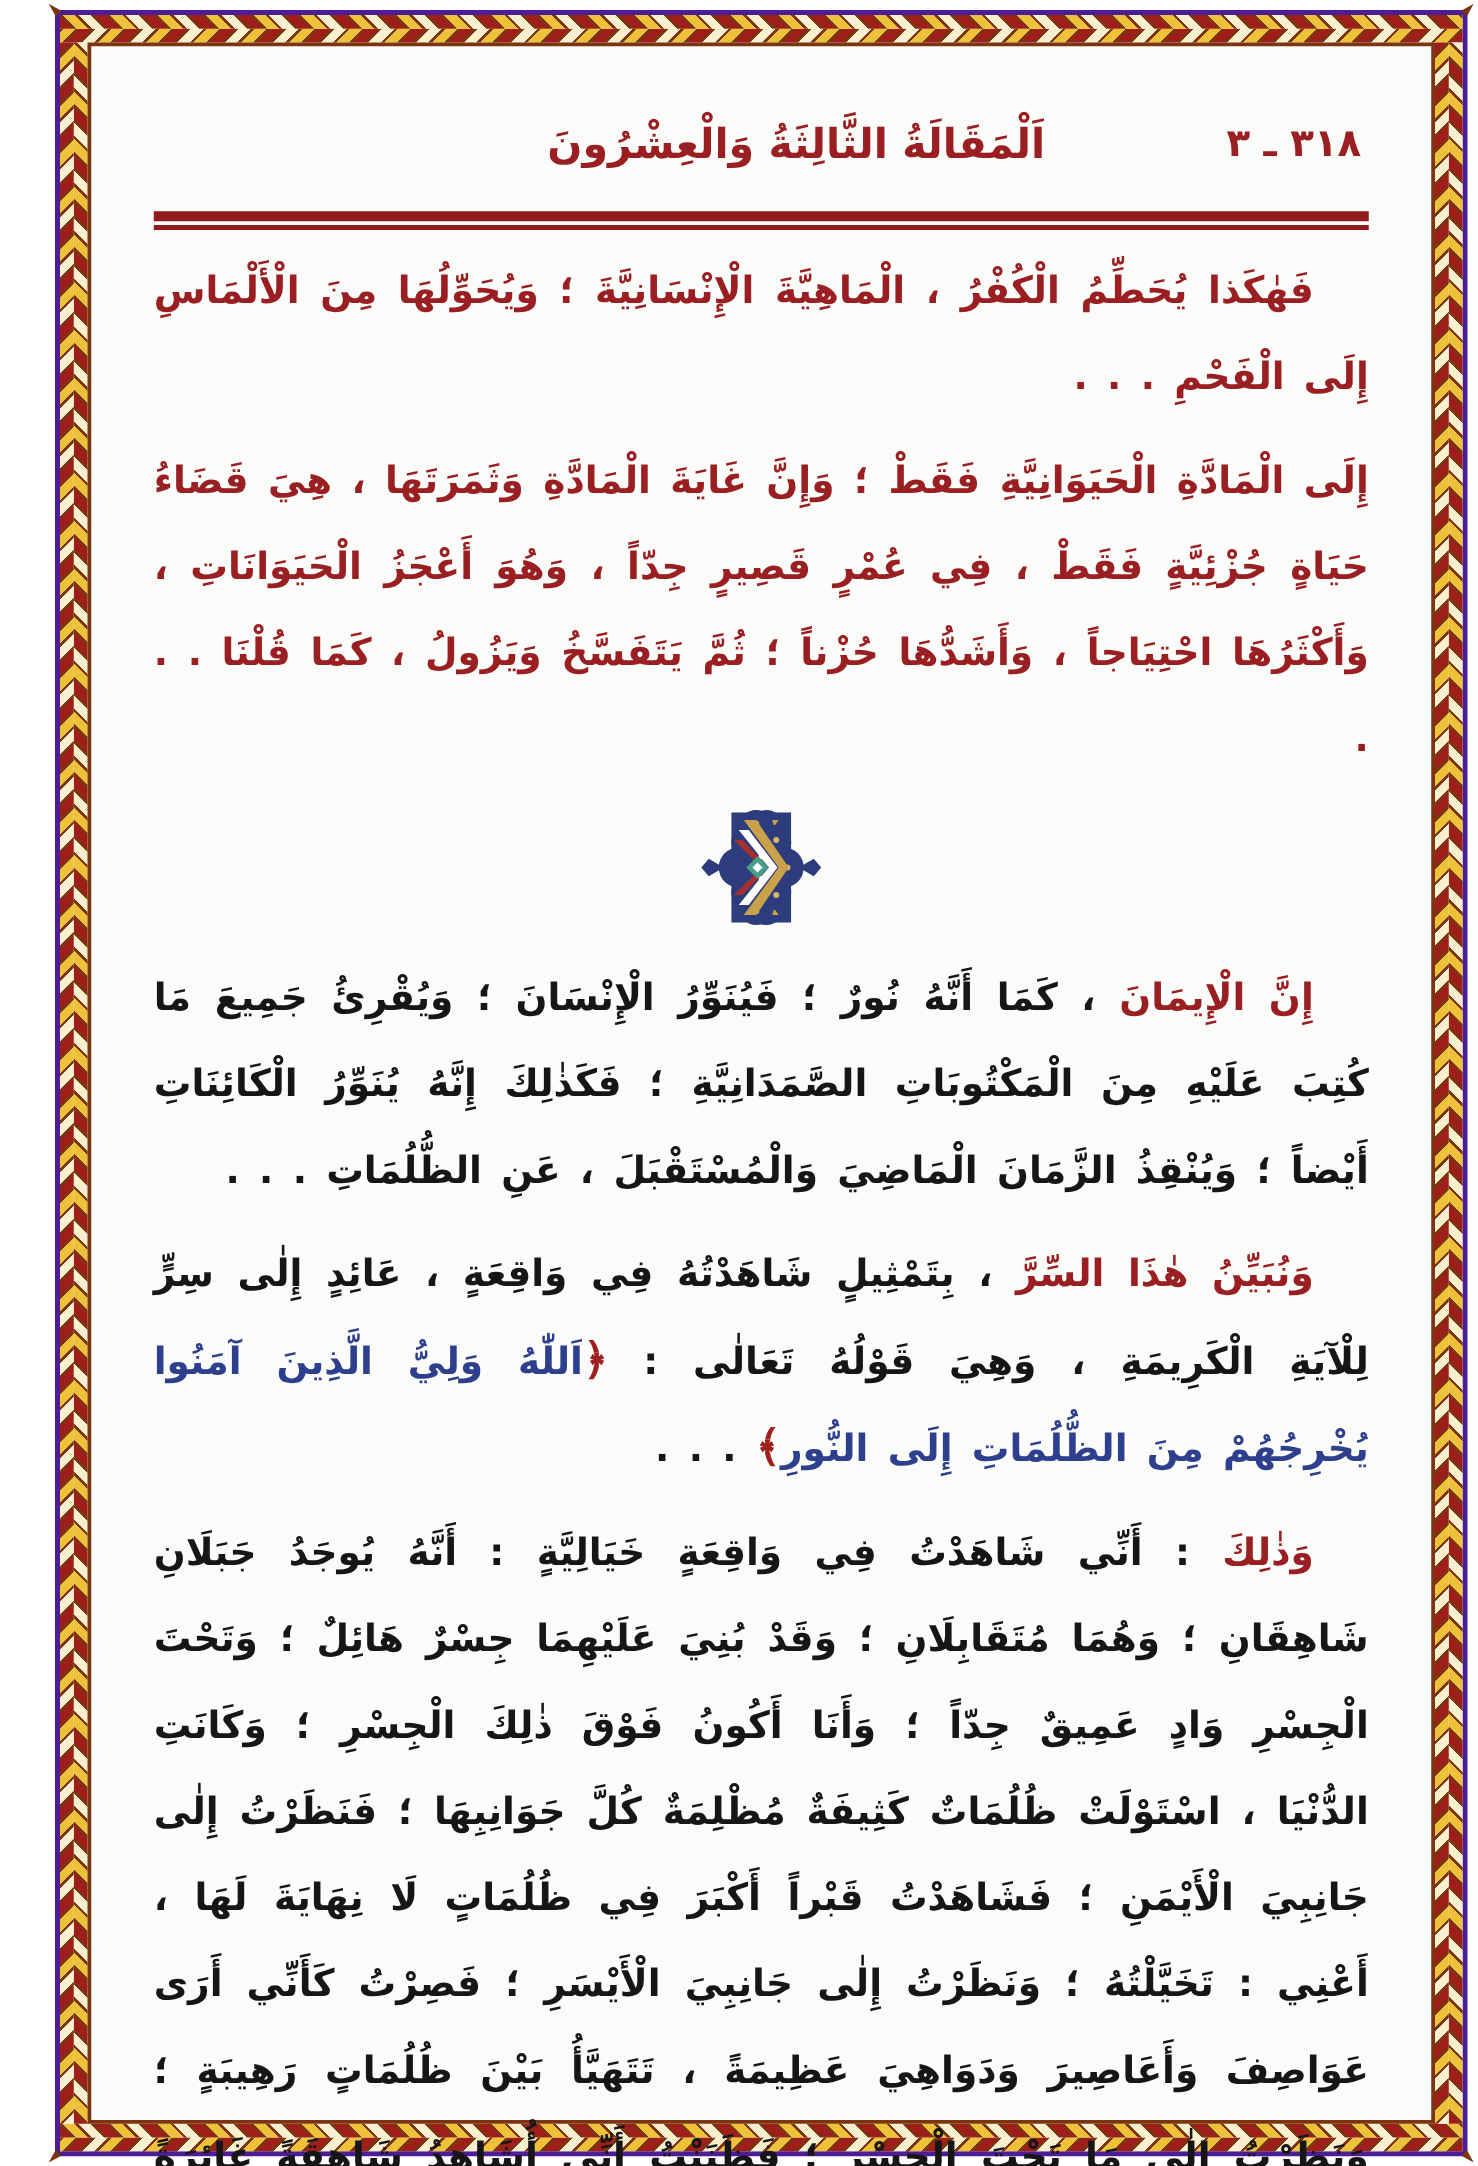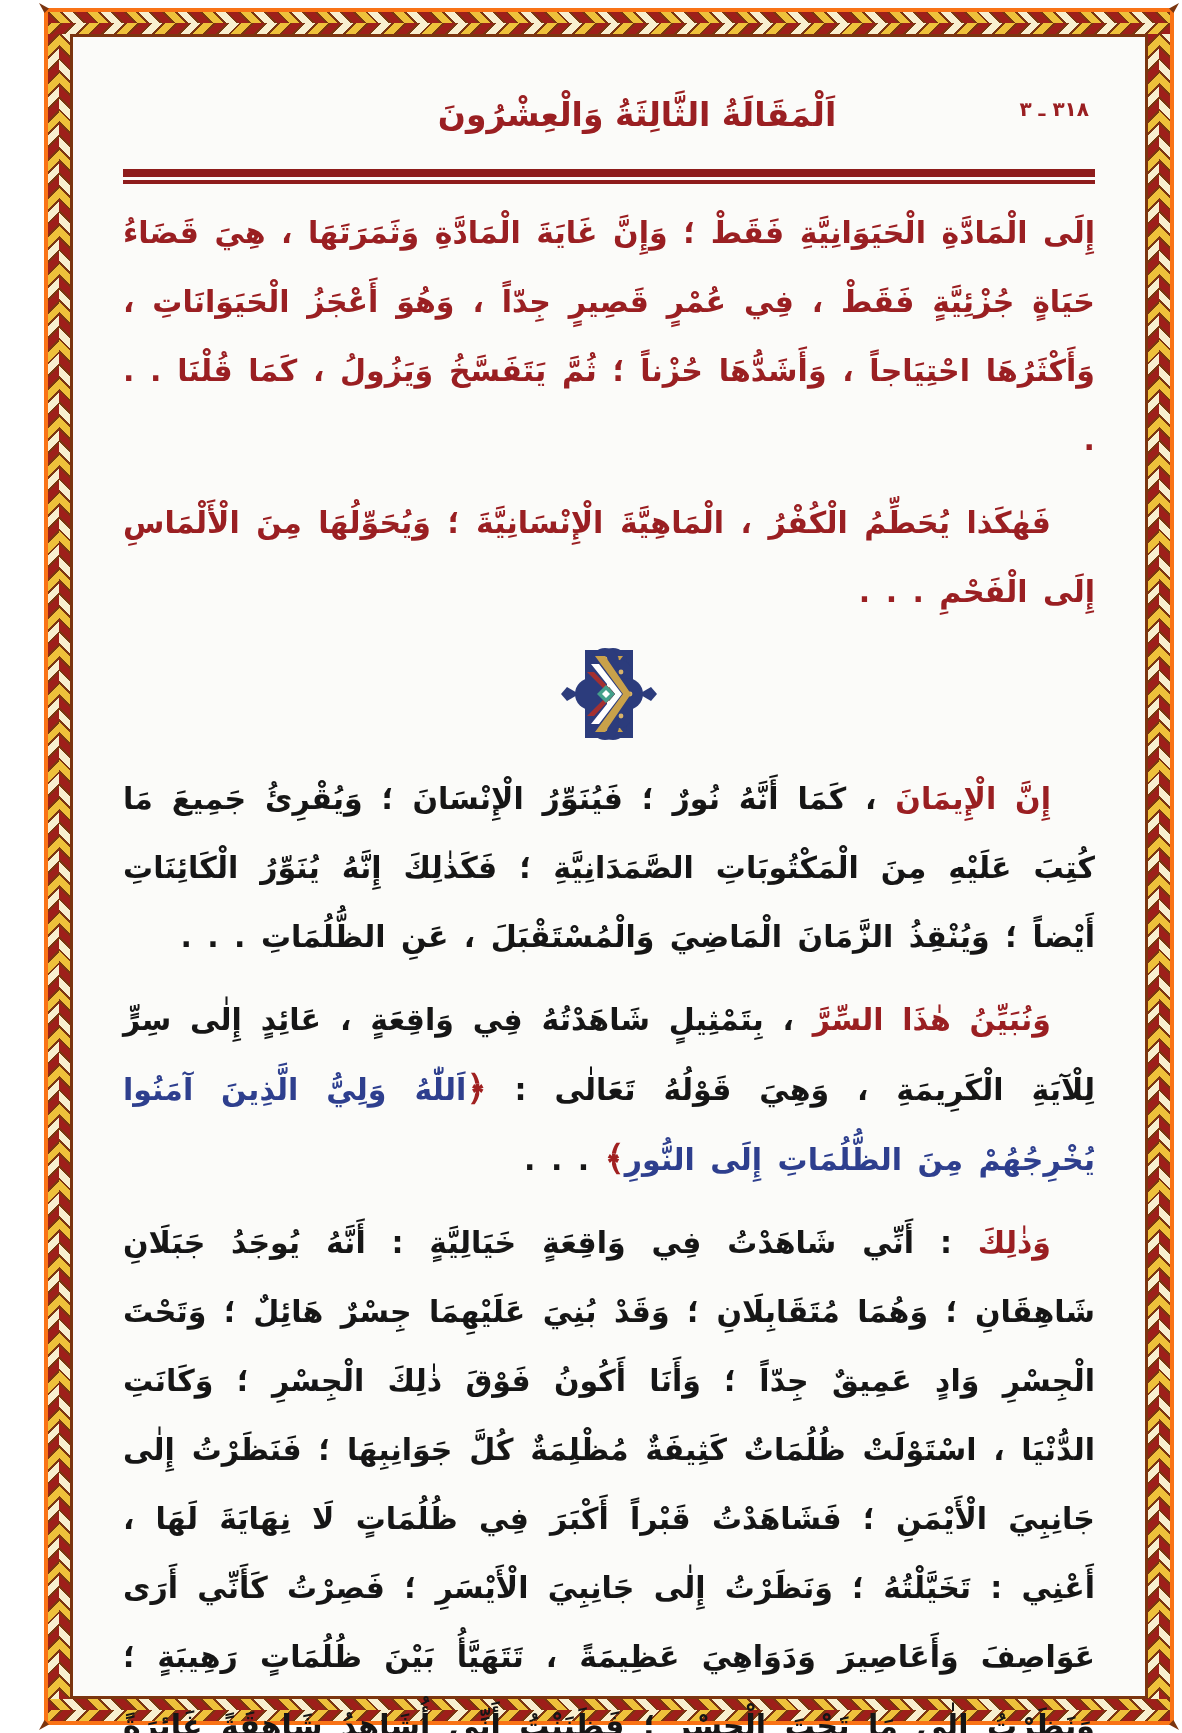--- a/index.html
+++ b/index.html
@@ -1,20 +1,20 @@
 <!DOCTYPE html>
 <html lang="ar"><head>
 <meta charset="utf-8">
 <style>
   html,body{margin:0;padding:0;background:#ffffff;}
   body{width:1182px;height:1733px;position:relative;overflow:hidden;
        font-family:"DejaVu Sans",sans-serif;}
 
   
-  .frame{position:absolute;inset:8px;border:4px solid #f97316;background:#fbfbf9;margin-left:36px;}
+  .frame{position:absolute;inset:8px;border:4px solid #4c1d95;background:#fbfbf9;margin-left:36px;}
   .corner-finial{position:absolute;width:10px;height:10px;background:#7b3510;}
   .finial-tl{top:-9px;left:-9px;clip-path:polygon(0 0,100% 55%,55% 100%);}
   .finial-tr{top:-9px;right:-9px;clip-path:polygon(100% 0,45% 100%,0 55%);}
   .finial-bl{bottom:-9px;left:-9px;clip-path:polygon(0 100%,55% 0,100% 45%);}
   .finial-br{bottom:-9px;right:-9px;clip-path:polygon(100% 100%,0 45%,45% 0);}
 
   .strip{position:absolute;background-repeat:repeat;}
   .chain-h{
     background-image:
       repeating-linear-gradient(45deg,  #9e1f1a 0 7px,#7b3510 7px 9px,#eec13b 9px 16px,#7b3510 16px 18px,#f8efcf 18px 25px,#7b3510 25px 27px),
@@ -32,21 +32,21 @@
   .strip-left{left:0;top:22px;bottom:22px;width:22px;}
   .strip-right{right:0;top:22px;bottom:22px;width:22px;}
   .inner-line{position:absolute;inset:22px;border:3px solid #7b3510;pointer-events:none;}
 
   
   .content{position:absolute;inset:37px;direction:rtl;padding:46px 38px 0 38px;box-sizing:border-box;}
 
   .header{position:relative;height:62px;}
   .page-title{position:absolute;left:0;right:0;top:0;text-align:center;padding-left:56px;
       color:#9a1f22;font-size:33px;font-weight:bold;}
-  .page-number{position:absolute;right:6px;top:2px;color:#9a1f22;font-size:20px;font-weight:bold;}
+  .page-number{position:absolute;right:6px;top:2px;color:#9a1f22;font-size:31px;font-weight:bold;}
 
   .double-rule{margin-top:12px;border-top:8px solid #8e1c1c;border-bottom:4px solid #8e1c1c;height:3px;}
 
   .body-text{margin-top:14px;font-size:30px;font-weight:bold;line-height:69px;
       text-align:justify;word-spacing:5px;color:#161616;}
   .para{margin:0 0 14px 0;}
   .para.indent{text-indent:44px;}
   .seg-red{color:#9a1f22;}
   .seg-black{color:#161616;}
   .seg-blue{color:#2e3f8e;}
@@ -80,22 +80,22 @@
   <div class="content">
 
     <div class="header">
       <div class="page-title">اَلْمَقَالَةُ الثَّالِثَةُ وَالْعِشْرُونَ</div>
       <div class="page-number">٣١٨ ـ ٣</div>
     </div>
 
     <div class="double-rule"></div>
 
     <div class="body-text">
+        <p class="para indent"><span class="seg-red">فَهٰكَذا يُحَطِّمُ الْكُفْرُ ، الْمَاهِيَّةَ الْإِنْسَانِيَّةَ ؛ وَيُحَوِّلُهَا مِنَ الْأَلْمَاسِ إِلَى الْفَحْمِ . . .</span></p>
         <p class="para"><span class="seg-red">إِلَى الْمَادَّةِ الْحَيَوَانِيَّةِ فَقَطْ ؛ وَإِنَّ غَايَةَ الْمَادَّةِ وَثَمَرَتَهَا ، هِيَ قَضَاءُ حَيَاةٍ جُزْئِيَّةٍ فَقَطْ ، فِي عُمْرٍ قَصِيرٍ جِدّاً ، وَهُوَ أَعْجَزُ الْحَيَوَانَاتِ ، وَأَكْثَرُهَا احْتِيَاجاً ، وَأَشَدُّهَا حُزْناً ؛ ثُمَّ يَتَفَسَّخُ وَيَزُولُ ، كَمَا قُلْنَا . . .</span></p>
-        <p class="para indent"><span class="seg-red">فَهٰكَذا يُحَطِّمُ الْكُفْرُ ، الْمَاهِيَّةَ الْإِنْسَانِيَّةَ ؛ وَيُحَوِّلُهَا مِنَ الْأَلْمَاسِ إِلَى الْفَحْمِ . . .</span></p>
       </div>
 
     <div class="section-heading-wrap">
       <div class="ornament ornament-left">
         <svg viewBox="0 0 72 96" width="72" height="96">
           <g fill="#2c3c7c">
             <rect x="50" y="4" width="22" height="88"></rect>
             <circle cx="52" cy="16" r="14"></circle>
             <circle cx="38" cy="28" r="14"></circle>
             <circle cx="30" cy="48" r="16"></circle>

